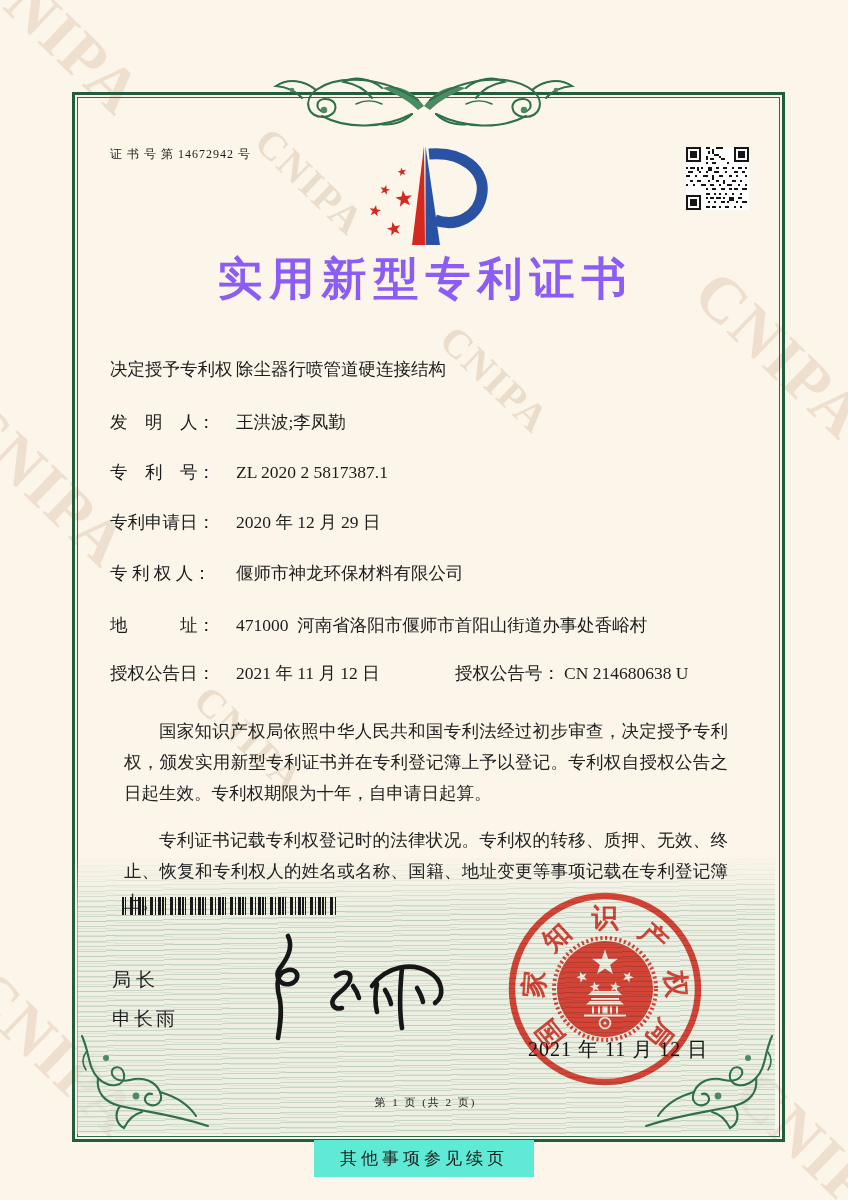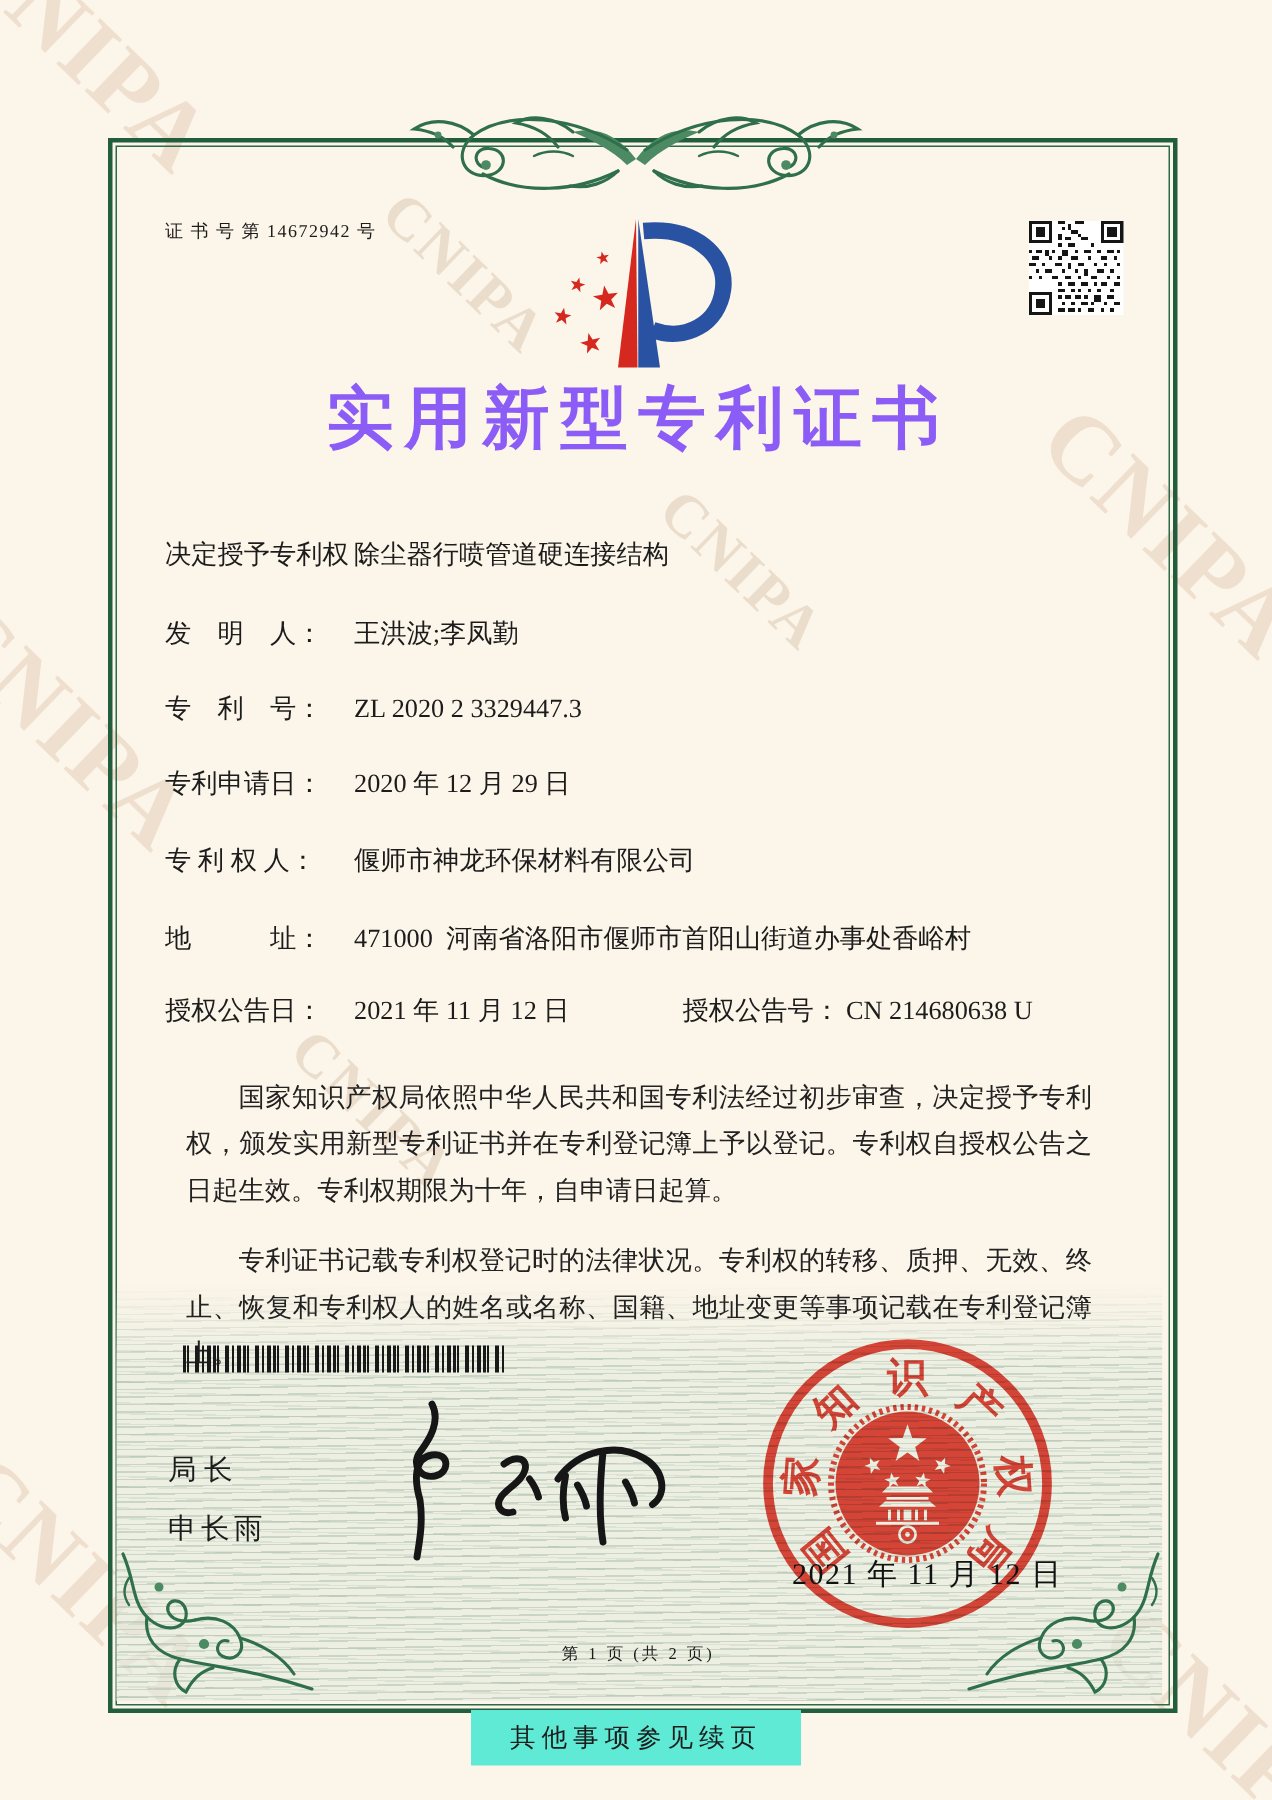--- a/index.html
+++ b/index.html
@@ -179,21 +179,21 @@
     <use href="#star" transform="translate(42,58) scale(0.88) rotate(-8)"></use>
     <use href="#star" transform="translate(13,70) scale(0.6) rotate(10)"></use>
     <use href="#star" transform="translate(32,88) scale(0.72) rotate(-14)"></use>
   </g>
 </svg>
 
 <div class="abs title">实用新型专利证书</div>
 
 <div class="row r1"><span class="flabel">决定授予专利权：</span><span class="fvalue">除尘器行喷管道硬连接结构</span></div>
 <div class="row r2"><span class="flabel">发　明　人：</span><span class="fvalue">王洪波;李凤勤</span></div>
-<div class="row r3"><span class="flabel">专　利　号：</span><span class="fvalue">ZL 2020 2 3329447.3</span></div>
+<div class="row r3"><span class="flabel">专　利　号：</span><span class="fvalue">ZL 2020 2 5817387.1</span></div>
 <div class="row r4"><span class="flabel">专利申请日：</span><span class="fvalue">2020 年 12 月 29 日</span></div>
 <div class="row r5"><span class="flabel">专 利 权 人：</span><span class="fvalue">偃师市神龙环保材料有限公司</span></div>
 <div class="row r6"><span class="flabel">地　　　址：</span><span class="fvalue">471000  河南省洛阳市偃师市首阳山街道办事处香峪村</span></div>
 <div class="row r7"><span class="flabel">授权公告日：</span><span class="fvalue">2021 年 11 月 12 日</span></div>
 <div class="row r8"><span class="flabel">授权公告号：</span><span class="fvalue">CN 214680638 U</span></div>
 
 <div class="abs bodytext">
   <p>国家知识产权局依照中华人民共和国专利法经过初步审查，决定授予专利权，颁发实用新型专利证书并在专利登记簿上予以登记。专利权自授权公告之日起生效。专利权期限为十年，自申请日起算。</p>
   <p>专利证书记载专利权登记时的法律状况。专利权的转移、质押、无效、终止、恢复和专利权人的姓名或名称、国籍、地址变更等事项记载在专利登记簿上。</p>
 </div>

